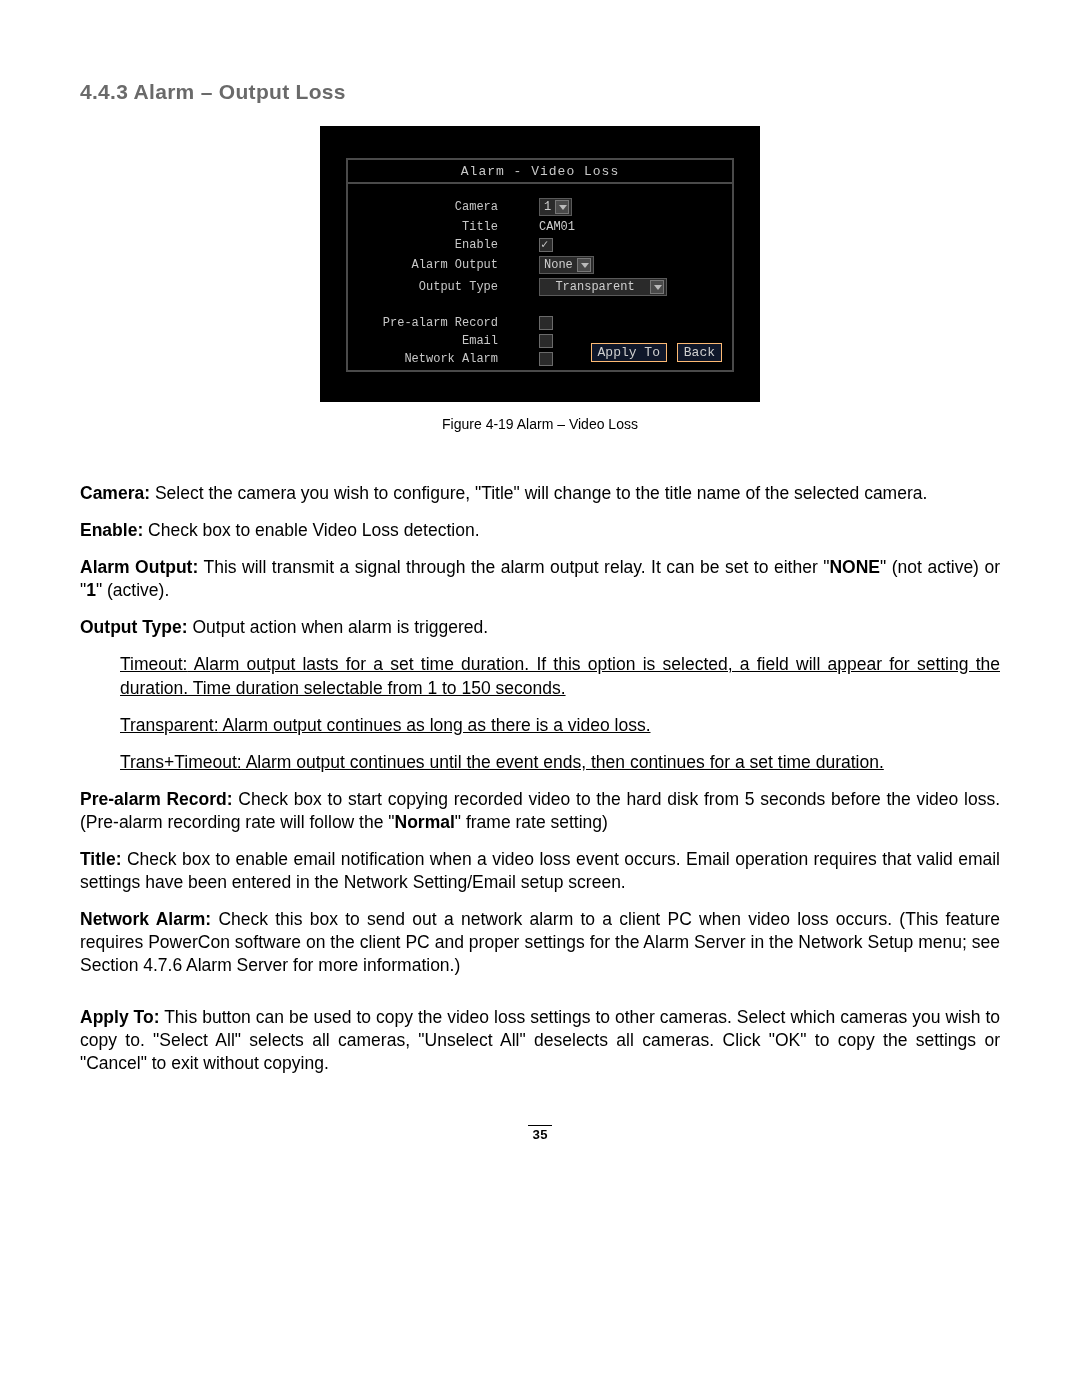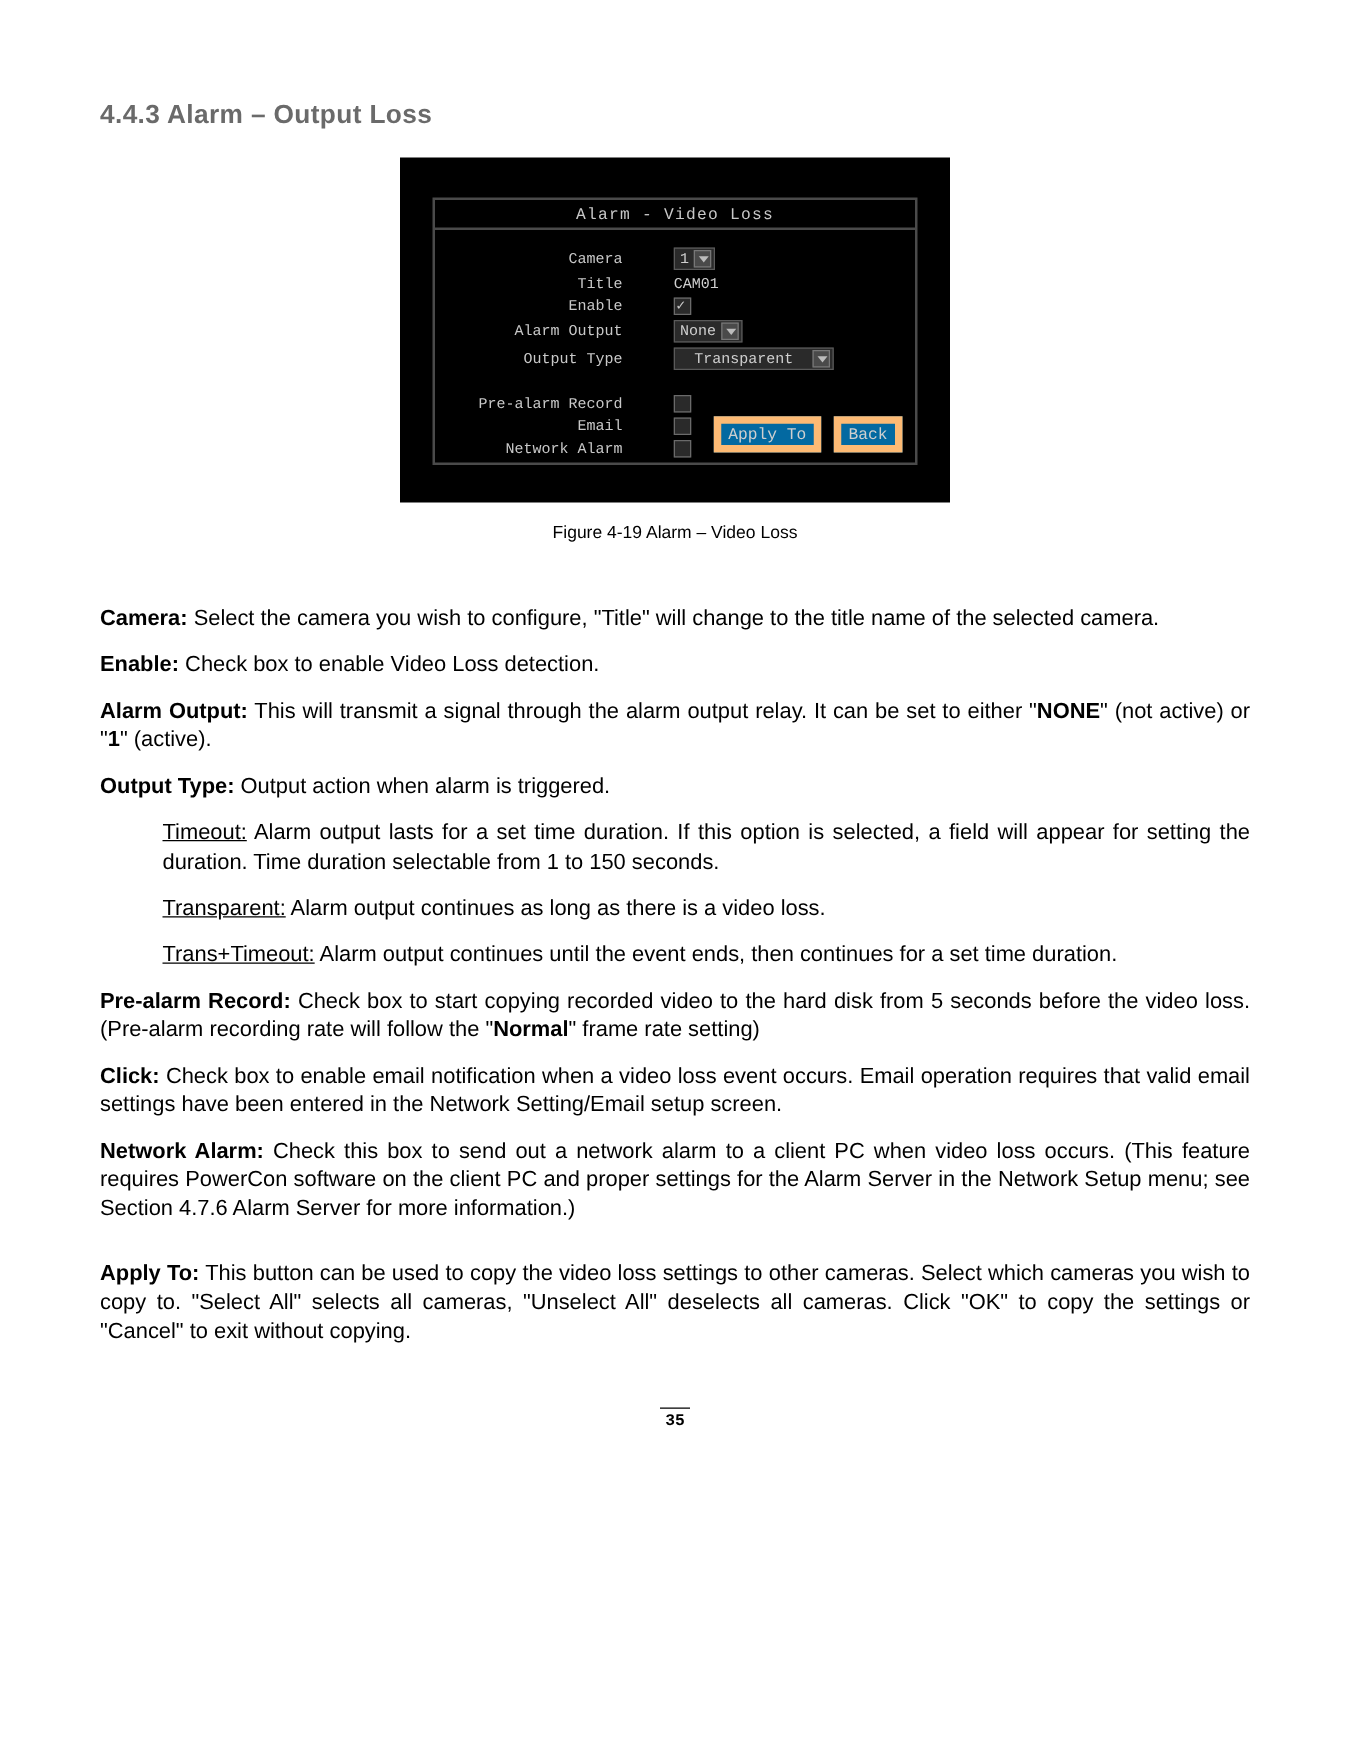--- a/index.html
+++ b/index.html
@@ -123,43 +123,43 @@
   .dvr-footer {
     position: absolute;
     right: 10px;
     bottom: 8px;
     font-family: "Courier New", monospace;
     font-size: 13px;
     color: #cfcfcf;
   }
   .dvr-btn {
     display:inline-block;
-    background:#0369a1;
-    border:6px solid #fdba74;
+    background:#0f172a;
+    border:1px solid #fdba74;
     padding:1px 6px;
     margin-left:2px;
   }
 
   .figure-caption {
     font-size: 14px;
     margin-top: 10px;
     margin-bottom: 50px;
   }
 
   
   .body-text {
     font-size: 17.5px;
     line-height: 1.32;
     text-align: justify;
   }
   .body-text p { margin: 0 0 14px 0; }
   .indent-list {
     margin: 0 0 14px 36px;
   }
-  .indent-list p { margin: 0 0 14px 14px; text-align: justify;}
+  .indent-list p { margin: 0 0 14px 4px; text-align: justify; text-decoration: underline;}
   .u { text-decoration: underline; }
   .b { font-weight: bold; }
 
   .page-num {
     text-align: center;
     font-size: 13px;
     font-weight: bold;
     margin-top: 50px;
     font-family: Liberation Mono, monospace;
   }
@@ -249,21 +249,21 @@
     <p><span class="b">Output Type:</span><span> Output action when alarm is triggered.</span></p>
 
     <div class="indent-list">
       <p><span class="u">Timeout:</span><span> Alarm output lasts for a set time duration. If this option is selected, a field will appear for setting the duration. Time duration selectable from 1 to 150 seconds.</span></p>
       <p><span class="u">Transparent:</span><span> Alarm output continues as long as there is a video loss.</span></p>
       <p><span class="u">Trans+Timeout:</span><span> Alarm output continues until the event ends, then continues for a set time duration.</span></p>
     </div>
 
     <p><span class="b">Pre-alarm Record:</span><span> Check box to start copying recorded video to the hard disk from 5 seconds before the video loss. (Pre-alarm recording rate will follow the "</span><span class="b">Normal</span><span>" frame rate setting)</span></p>
 
-    <p><span class="b">Click:</span><span> Check box to enable email notification when a video loss event occurs. Email operation requires that valid email settings have been entered in the Network Setting/Email setup screen.</span></p>
+    <p><span class="b">Title:</span><span> Check box to enable email notification when a video loss event occurs. Email operation requires that valid email settings have been entered in the Network Setting/Email setup screen.</span></p>
 
     <p><span class="b">Network Alarm:</span><span> Check this box to send out a network alarm to a client PC when video loss occurs. (This feature requires PowerCon software on the client PC and proper settings for the Alarm Server in the Network Setup menu; see Section 4.7.6 Alarm Server for more information.)</span></p>
 
     <p style="margin-top:28px;"><span class="b">Apply To:</span><span> This button can be used to copy the video loss settings to other cameras. Select which cameras you wish to copy to. "Select All" selects all cameras, "Unselect All" deselects all cameras. Click "OK" to copy the settings or "Cancel" to exit without copying.</span></p>
 
   </div>
 
   <div class="page-num">35</div>
 
 </div>

